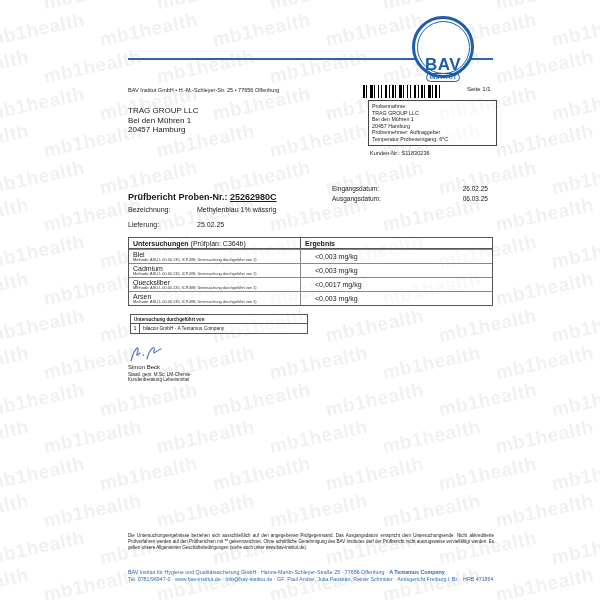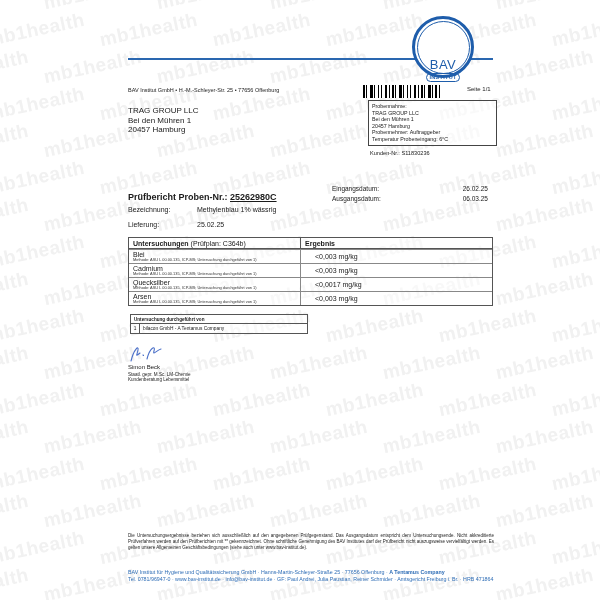--- a/index.html
+++ b/index.html
@@ -10,21 +10,21 @@
   
   .wm-layer { position:absolute; inset:0; z-index:0; pointer-events:none; }
   .wm { position:absolute; font-weight:bold; font-size:19px; color:#f1f1f1; transform:rotate(-12deg); white-space:nowrap; letter-spacing:0.5px; }
 
   .abs { position:absolute; z-index:2; }
 
   
   .blue-line { left:128px; top:58px; width:365px; height:2px; background:#2a67b0; z-index:1; }
   .logo-outer { left:412px; top:16px; width:62px; height:62px; border:3px solid #1e5dab; border-radius:50%; background:#fff; z-index:3; }
   .logo-inner { position:absolute; inset:1.5px; border:1px solid #1e5dab; border-radius:50%; display:flex; flex-direction:column; align-items:center; justify-content:center; color:#1e5dab; }
-  .logo-bav { font-size:13px; font-weight:normal; line-height:15px; letter-spacing:0.5px;margin-top:44px; }
+  .logo-bav { font-size:17px; font-weight:bold; line-height:15px; letter-spacing:0.5px;margin-top:44px; }
   .logo-inst { font-size:5.5px; font-weight:bold; border:1px solid #1e5dab; border-radius:5px; padding:0.5px 2.5px; margin-top:1px; letter-spacing:0.3px; }
 
   .sender-line { left:128px; top:87px; width:172px; font-size:5.5px; line-height:6.5px; color:#222; }
   .recipient { left:128px; top:106px; font-size:8px; line-height:9.5px; }
 
   .barcode { left:363px; top:85px; width:80px; height:13px;
     background:repeating-linear-gradient(90deg,#000 0 1.5px,#fff 1.5px 3px,#000 3px 4.2px,#fff 4.2px 7px,#000 7px 9.6px,#fff 9.6px 11px,#000 11px 12px,#fff 12px 14.5px); }
   .seite { left:467px; top:86px; font-size:6px; }
 
   .info-box { left:368px; top:100px; width:129px; border:0.7px solid #444; padding:2px 3px 2.5px 3px; font-size:5.3px; line-height:6.6px; background:rgba(255,255,255,0.6); }

